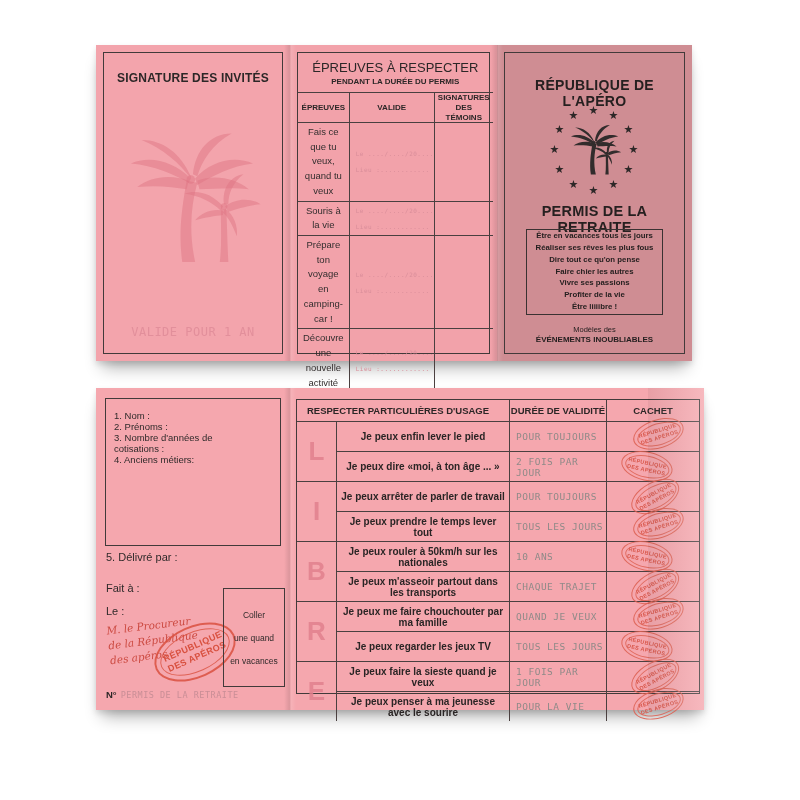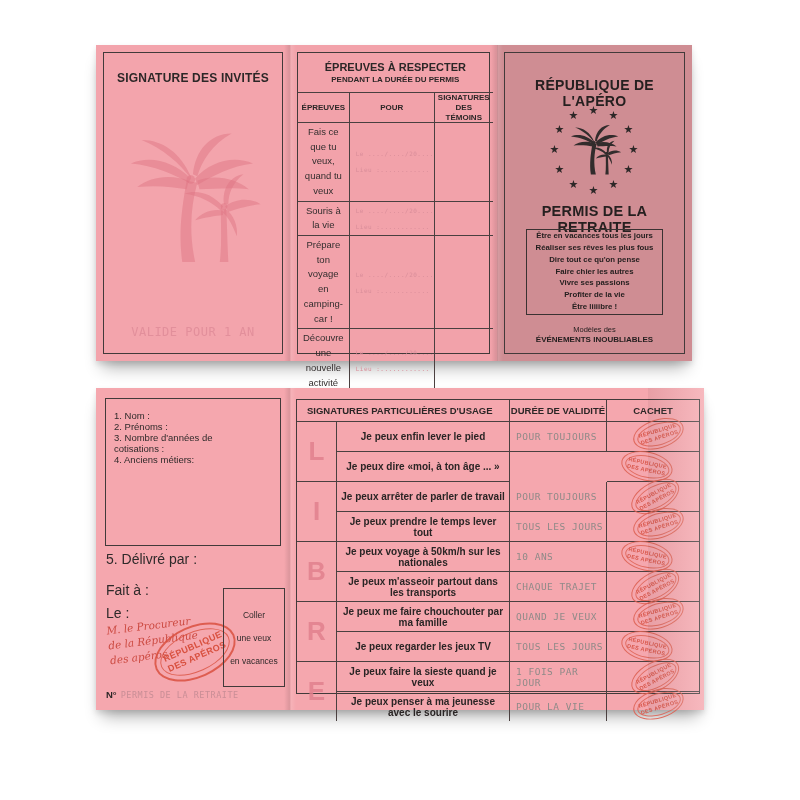--- a/index.html
+++ b/index.html
@@ -26,21 +26,21 @@
                    font-size:12px; color:#e28f9b; }
   .palm-watermark { position:absolute; left:50%; top:58px; transform:translateX(-50%);
                     width:150px; height:180px; color:rgba(224,118,132,.5); }
 
   .ep-table { position:absolute; inset:7px; border:1.5px solid #423a3a; display:grid;
               grid-template-columns:1fr 1.06fr .98fr; grid-template-rows:40px 30px repeat(4,1fr); }
   .ep-cell { border-right:1px solid #4a4040; border-bottom:1px solid #4a4040;
              display:flex; flex-direction:column; align-items:center; justify-content:center; text-align:center; }
   .ep-cell.no-r { border-right:none; } .ep-cell.no-b { border-bottom:none; }
   .ep-title-cell { grid-column:1 / span 3; }
-  .ep-title { font-size:11px; font-weight:bold; color:#2c2727; }
+  .ep-title { font-size:13px; font-weight:normal; color:#2c2727; }
   .ep-subtitle { font-size:8px; font-weight:bold; color:#2c2727; margin-top:2px; }
   .ep-colhead { font-size:8px; font-weight:bold; color:#2c2727; line-height:1.25; padding:0 3px; }
   .ep-row-label { font-size:9.5px; color:#332e2e; line-height:1.55; padding:2px 5px; }
   .ep-dates { align-items:flex-start; justify-content:center; gap:9px; padding-left:6px; }
   .ep-date-line { font-size:6px; color:#d98e9a; white-space:nowrap; }
 
   .cover-header { position:absolute; top:24px; left:0; right:0; text-align:center;
                   font-size:14px; font-weight:bold; color:#262020; letter-spacing:.3px; }
   .emblem { position:absolute; top:52px; left:50%; transform:translateX(-50%); width:92px; height:92px; }
   .emblem .star { position:absolute; font-size:11px; line-height:11px; color:#2e2828; }
@@ -65,21 +65,21 @@
   #bottom-card { left:96px; top:388px; width:608px; height:322px; background:#f5a7ae; }
   .b-left { width:194px; position:relative; }
   .b-right { flex:1; position:relative; }
   .fold-light { position:absolute; right:0; top:0; bottom:0; width:56px; pointer-events:none;
                 background:linear-gradient(90deg, rgba(0,0,0,.05), rgba(255,255,255,.20)); }
 
   .fields-box { position:absolute; left:9px; top:10px; width:176px; height:148px;
                 border:1.5px solid #423a3a; display:flex; flex-direction:column;
                 justify-content:flex-start; padding:11px 24px 15px 8px; }
   .field-line { font-size:9.5px; color:#2f2a2a; }
-  .b-label { position:absolute; left:10px; font-size:14px; color:#2f2a2a; }
+  .b-label { position:absolute; left:10px; font-size:11px; color:#2f2a2a; }
   .lbl-delivre { top:163px; } .lbl-fait { top:194px; } .lbl-le { top:217px; }
   .script-sig { position:absolute; left:12px; top:230px; transform:rotate(-7deg);
                 font-family:"DejaVu Serif", serif; font-style:italic; font-size:10.5px;
                 line-height:15px; color:#cc4a41; }
   .photo-box { position:absolute; left:127px; top:200px; width:62px; height:99px;
                border:1.5px solid #423a3a; display:flex; flex-direction:column;
                align-items:center; justify-content:center; gap:13px; }
   .photo-line { font-size:8.5px; color:#2f2a2a; }
   .numero { position:absolute; left:10px; top:301px; display:flex; align-items:baseline; gap:4px; }
   .numero .nsym { font-size:9.5px; font-weight:bold; color:#2c2626; }
@@ -157,21 +157,21 @@
       </div>
     </div>
 
     <div class="panel p-trials">
       <div class="ep-table">
         <div class="ep-cell ep-title-cell no-r">
           <div class="ep-title">ÉPREUVES À RESPECTER</div>
           <div class="ep-subtitle">PENDANT LA DURÉE DU PERMIS</div>
         </div>
         <div class="ep-cell ep-colhead">ÉPREUVES</div>
-        <div class="ep-cell ep-colhead">POUR</div>
+        <div class="ep-cell ep-colhead">VALIDE</div>
         <div class="ep-cell ep-colhead no-r">SIGNATURES DES TÉMOINS</div>
 
         <div class="ep-cell ep-row-label">Fais ce que tu veux, quand tu veux</div>
         <div class="ep-cell ep-dates">
           <span class="ep-date-line dotted">Le ..../..../20....</span>
           <span class="ep-date-line dotted">Lieu :............</span>
         </div>
         <div class="ep-cell no-r"></div>
 
         <div class="ep-cell ep-row-label">Souris à la vie</div>
@@ -256,32 +256,32 @@
         <div>des apéros</div>
       </div>
       <div class="big-stamp">
         <div class="t">
           <div>RÉPUBLIQUE</div>
           <div>DES APÉROS</div>
         </div>
       </div>
       <div class="photo-box">
         <div class="photo-line">Coller</div>
-        <div class="photo-line">une veux</div>
+        <div class="photo-line">une quand</div>
         <div class="photo-line">en vacances</div>
       </div>
       <div class="numero">
         <span class="nsym">N°</span>
         <span class="nlabel dotted">PERMIS DE LA RETRAITE</span>
       </div>
     </div>
 
     <div class="panel b-right">
       <div class="bt-table">
-        <div class="bt-cell bt-h bt-h-cond" style="grid-row:1">SIGNATURES PARTICULIÈRES D'USAGE</div>
+        <div class="bt-cell bt-h bt-h-cond" style="grid-row:1">RESPECTER PARTICULIÈRES D'USAGE</div>
         <div class="bt-cell bt-h" style="grid-row:1;grid-column:3">DURÉE DE VALIDITÉ</div>
         <div class="bt-cell bt-h no-r" style="grid-row:1;grid-column:4">CACHET</div>
 
         <div class="bt-cell bt-letter" style="grid-row:2 / span 2">L</div>
         <div class="bt-cell bt-letter" style="grid-row:4 / span 2">I</div>
         <div class="bt-cell bt-letter" style="grid-row:6 / span 2">B</div>
         <div class="bt-cell bt-letter" style="grid-row:8 / span 2">R</div>
         <div class="bt-cell bt-letter no-b" style="grid-row:10 / span 2">E</div>
 
         <div class="bt-cell bt-cond" style="grid-row:2">Je peux enfin lever le pied</div>
@@ -289,20 +289,21 @@
         <div class="bt-cell bt-cachet no-r" style="grid-row:2">
           <div class="mini-stamp stamp-a">
               <div class="t">
                 <div>RÉPUBLIQUE</div>
                 <div>DES APÉROS</div>
               </div>
             </div>
         </div>
 
         <div class="bt-cell bt-cond" style="grid-row:3">Je peux dire «moi, à ton âge ... »</div>
+        <div class="bt-cell bt-val dotted" style="grid-row:3">2 FOIS PAR JOUR</div>
         <div class="bt-cell bt-cachet no-r" style="grid-row:3">
           <div class="mini-stamp stamp-b">
               <div class="t">
                 <div>RÉPUBLIQUE</div>
                 <div>DES APÉROS</div>
               </div>
             </div>
         </div>
 
         <div class="bt-cell bt-cond" style="grid-row:4">Je peux arrêter de parler de travail</div>
@@ -320,21 +321,21 @@
         <div class="bt-cell bt-val dotted" style="grid-row:5">TOUS LES JOURS</div>
         <div class="bt-cell bt-cachet no-r" style="grid-row:5">
           <div class="mini-stamp stamp-a">
               <div class="t">
                 <div>RÉPUBLIQUE</div>
                 <div>DES APÉROS</div>
               </div>
             </div>
         </div>
 
-        <div class="bt-cell bt-cond" style="grid-row:6">Je peux voyage à 50km/h sur les nationales</div>
+        <div class="bt-cell bt-cond" style="grid-row:6">Je peux rouler à 50km/h sur les nationales</div>
         <div class="bt-cell bt-val dotted" style="grid-row:6">10 ANS</div>
         <div class="bt-cell bt-cachet no-r" style="grid-row:6">
           <div class="mini-stamp stamp-b">
               <div class="t">
                 <div>RÉPUBLIQUE</div>
                 <div>DES APÉROS</div>
               </div>
             </div>
         </div>
 

